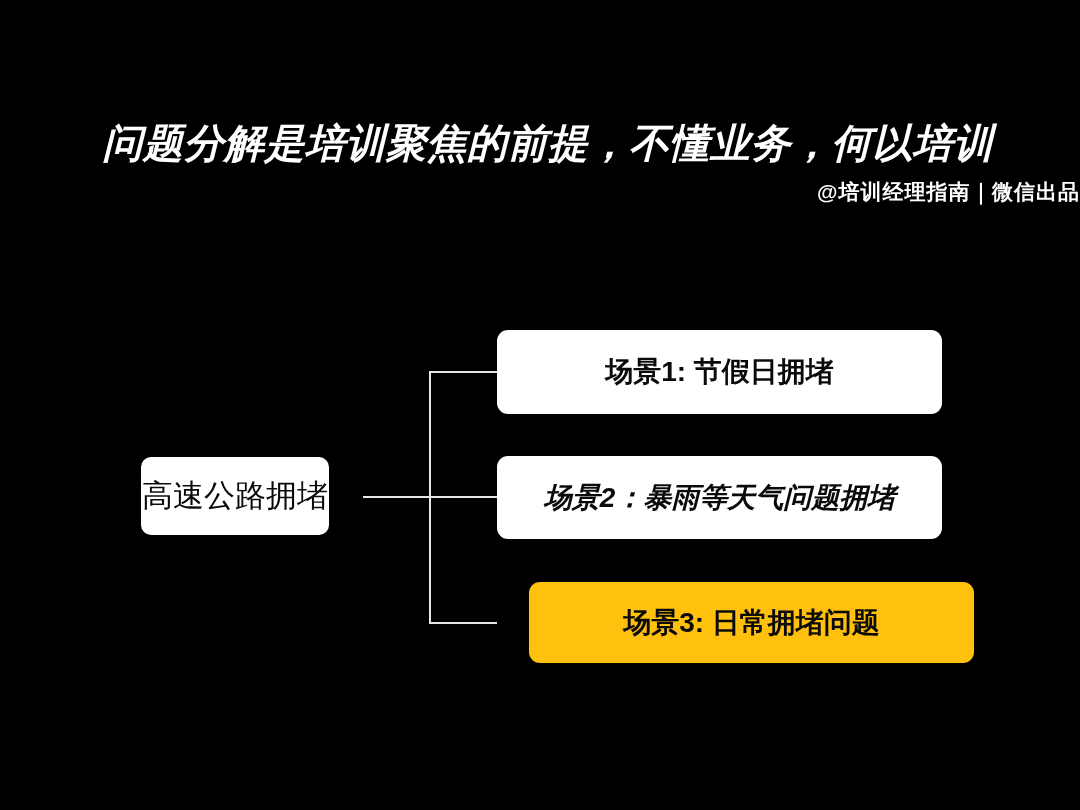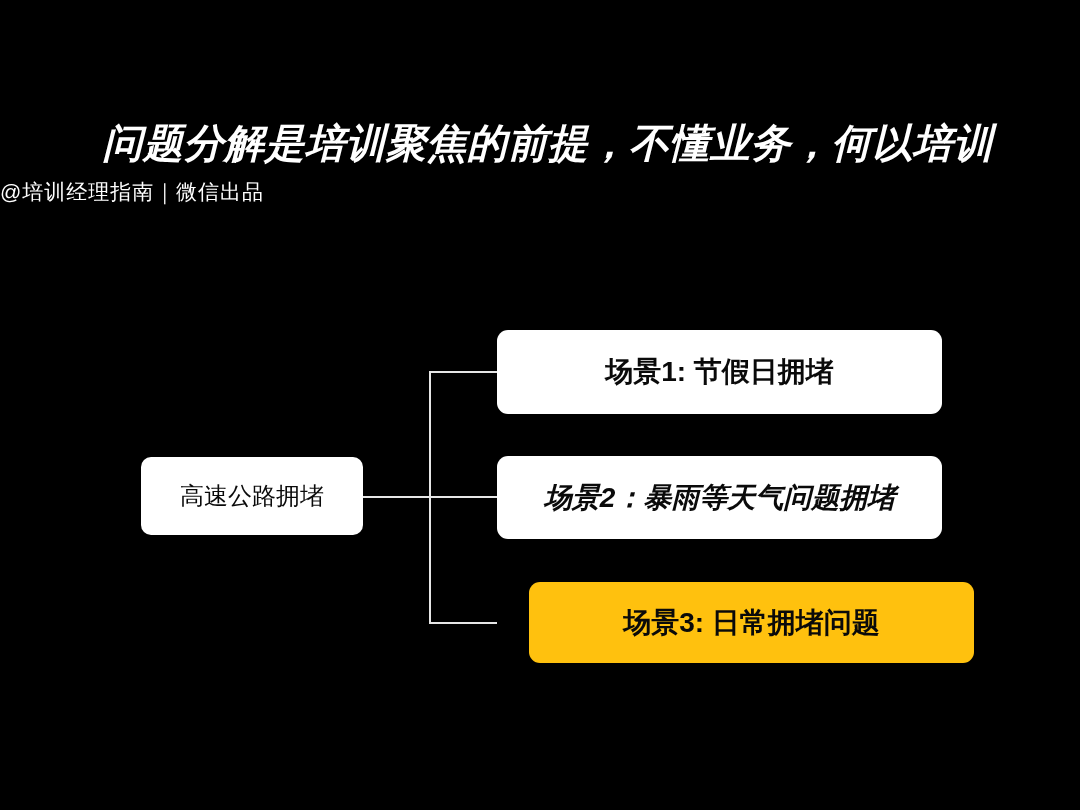--- a/index.html
+++ b/index.html
@@ -32,42 +32,42 @@
     font-style: italic;
     letter-spacing: 0.5px;
     white-space: nowrap;
     padding-left: 16px;
   }
   .subtitle {
     position: absolute;
     top: 178px;
     left: 0;
     width: 100%;
-    text-align: left;
+    text-align: right;
     color: var(--title-text);
     font-size: 21px;
-    font-weight: 400;
+    font-weight: 700;
     letter-spacing: 1px;
   }
   .node {
     position: absolute;
     display: flex;
     align-items: center;
     justify-content: center;
     background: var(--box-white);
     border-radius: 11px;
     color: var(--box-text);
     font-size: 28px;
     text-align: center;
     white-space: nowrap;
   }
   .node-root {
     left: 141px; top: 457px;
-    width: 222px; height: 78px;
-    font-size: 24px;
+    width: 188px; height: 78px;
+    font-size: 31px;
     border-radius: 10px;
   }
   .node-child { left: 497px; width: 445px; height: 84px; }
   .node-child-1 { top: 330px; font-weight: 700; }
   .node-child-2 { top: 456px; height: 83px; font-weight: 700; font-style: italic; }
   .node-child-3 { top: 582px; height: 81px; font-weight: 600; background: var(--box-highlight); margin-left: 32px; }
   .line {
     position: absolute;
     background: var(--connector);
   }

